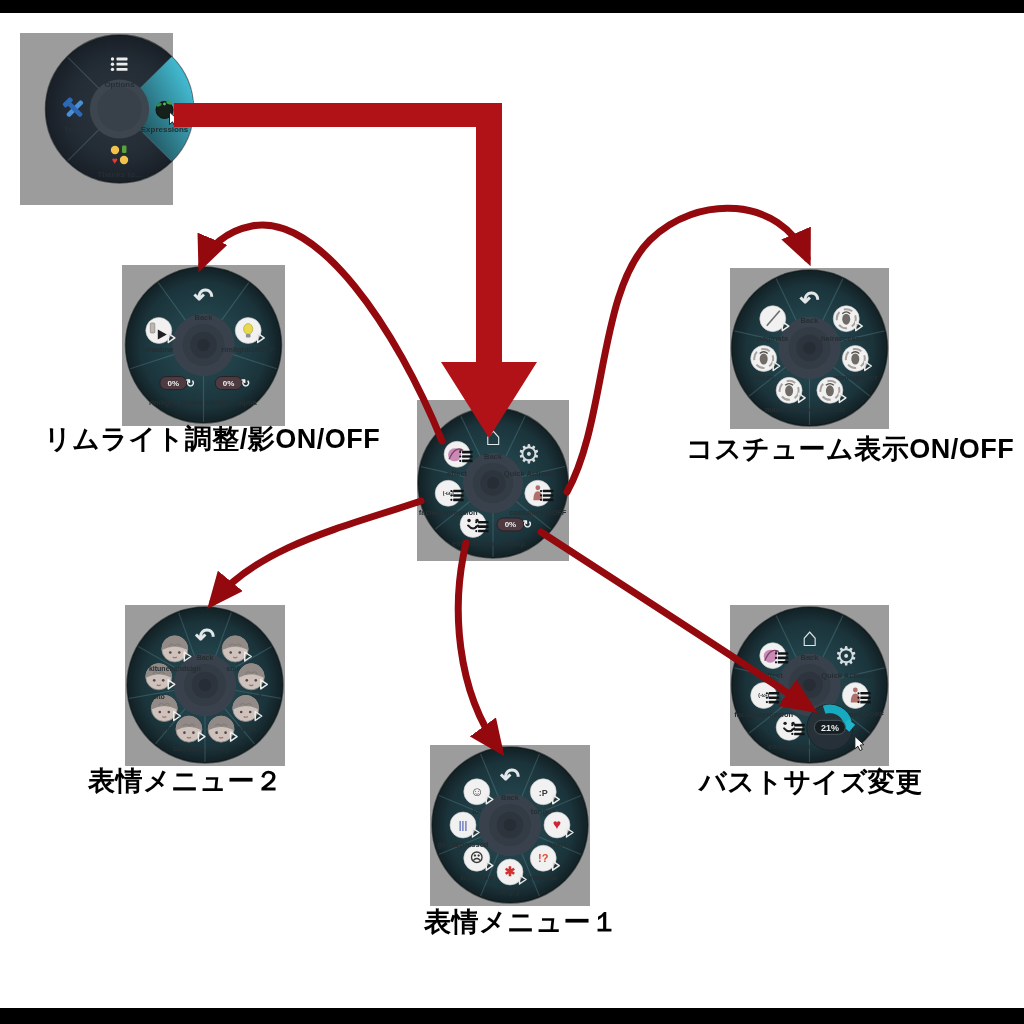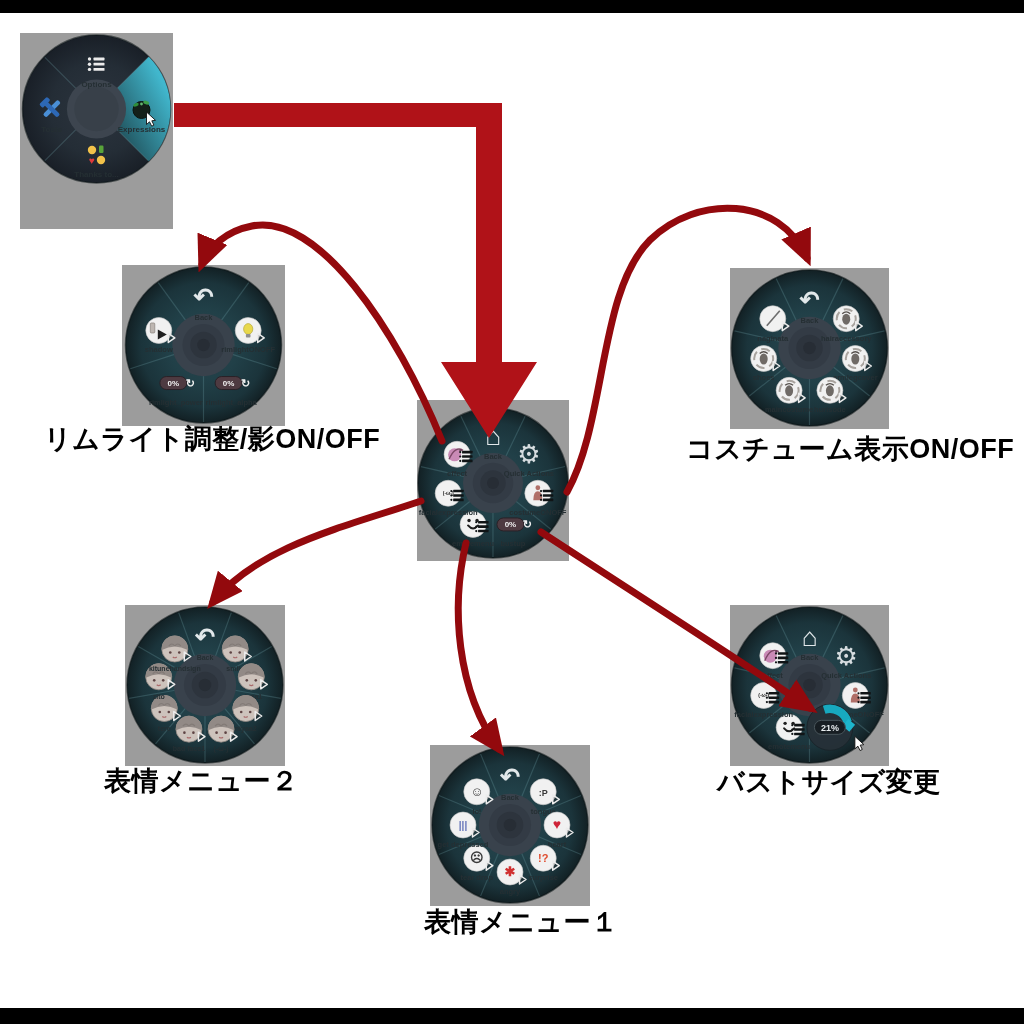--- a/index.html
+++ b/index.html
@@ -13,21 +13,21 @@
   .caption{position:absolute;font-size:27px;font-weight:700;color:#000;z-index:2;white-space:nowrap;letter-spacing:.5px}
   svg text{font-family:"Liberation Sans",sans-serif}
 </style>
 </head>
 <body>
 
 <div class="bar" id="bar-top"></div>
 <div class="bar" id="bar-bottom"></div>
 
 <div id="menus">
-    <div class="panel" style="left: 20px; top: 33px; width: 153px; height: 196px;"><svg width="153" height="152">
+    <div class="panel" style="left: 20px; top: 33px; width: 153px; height: 172px; padding-left: 23px;"><svg width="153" height="152">
         <defs>
           <radialGradient id="g-expression-root-menu">
             <stop offset="0%" stop-color="#2c343e"></stop>
             <stop offset="62%" stop-color="#242d36"></stop>
             <stop offset="100%" stop-color="#191f27"></stop>
           </radialGradient>
           <linearGradient id="hl-expression-root-menu" gradientUnits="userSpaceOnUse" x1="143.10000000000002" y1="50.1" x2="80.2" y2="83.4">
             <stop offset="0%" stop-color="#41b7cd"></stop>
             <stop offset="100%" stop-color="#1d4750"></stop>
           </linearGradient>
@@ -543,23 +543,23 @@
           <circle cx="3.2" cy="2.2" r="1.1" fill="#101416"></circle>
           <rect x="5" y="5.300000000000001" width="10.5" height="2.6" rx="0.5" fill="#101416"></rect>
           <circle cx="3.2" cy="6.6000000000000005" r="1.1" fill="#101416"></circle>
           <text x="0" y="22" font-size="7.5" fill="#252f33" text-anchor="middle" font-weight="600">effect</text>
         </g>
       </svg></div>
   </div>
 
 <div class="caption" style="left:44px;top:421px">リムライト調整/影ON/OFF</div>
 <div class="caption" style="left:686px;top:431px">コスチューム表示ON/OFF</div>
-<div class="caption" style="left:104px;top:763px">表情メニュー２</div>
+<div class="caption" style="left:88px;top:763px">表情メニュー２</div>
 <div class="caption" style="left:424px;top:904px">表情メニュー１</div>
-<div class="caption" style="left:717px;top:764px">バストサイズ変更</div>
+<div class="caption" style="left:699px;top:764px">バストサイズ変更</div>
 
 <svg id="arrows" width="1024" height="1024">
     <defs>
       <marker id="ah" markerWidth="5.2" markerHeight="4.6" refX="3.9" refY="2.3" orient="auto">
         <polygon points="0 0, 5.2 2.3, 0 4.6" fill="#93090d"></polygon>
       </marker>
     </defs>
     <polygon points="174,103 502,103 502,362 537,362 489,438 441,362 476,362 476,127 174,127" fill="#b01218"></polygon>
     <path d="M442,441 C396,328 318,213 252,226 C226,231 209,247 202,264" stroke="#93090d" stroke-width="7" fill="none" stroke-linecap="round" marker-end="url(#ah)"></path>
     <path d="M567,492 C607,420 598,292 650,240 C697,194 780,196 807,258" stroke="#93090d" stroke-width="7" fill="none" stroke-linecap="round" marker-end="url(#ah)"></path>

